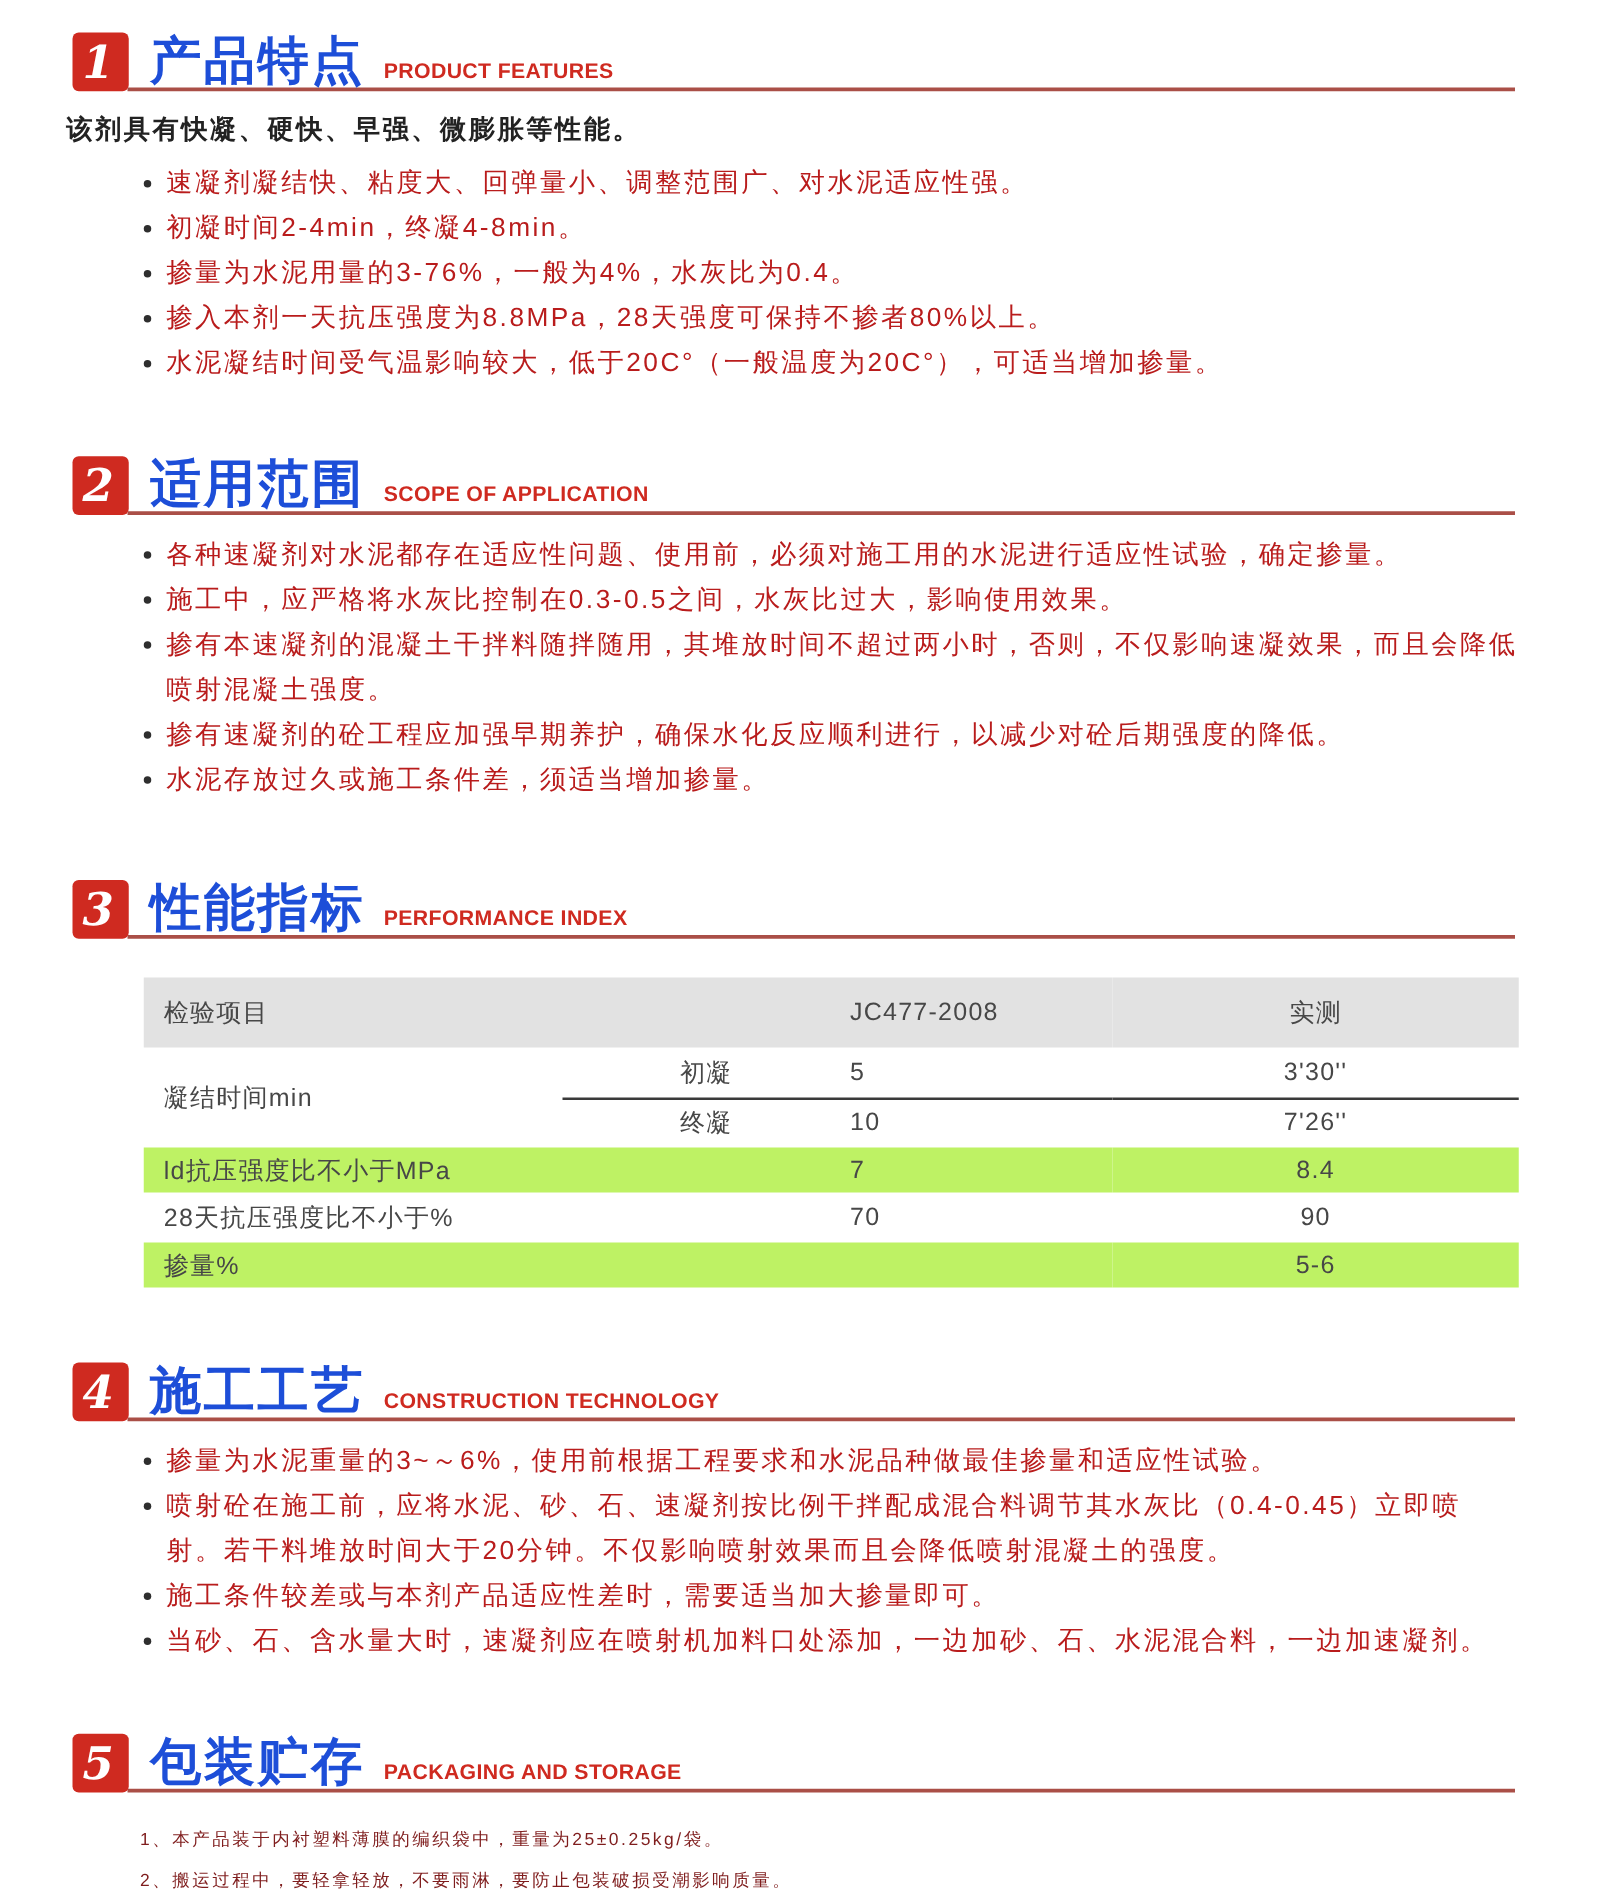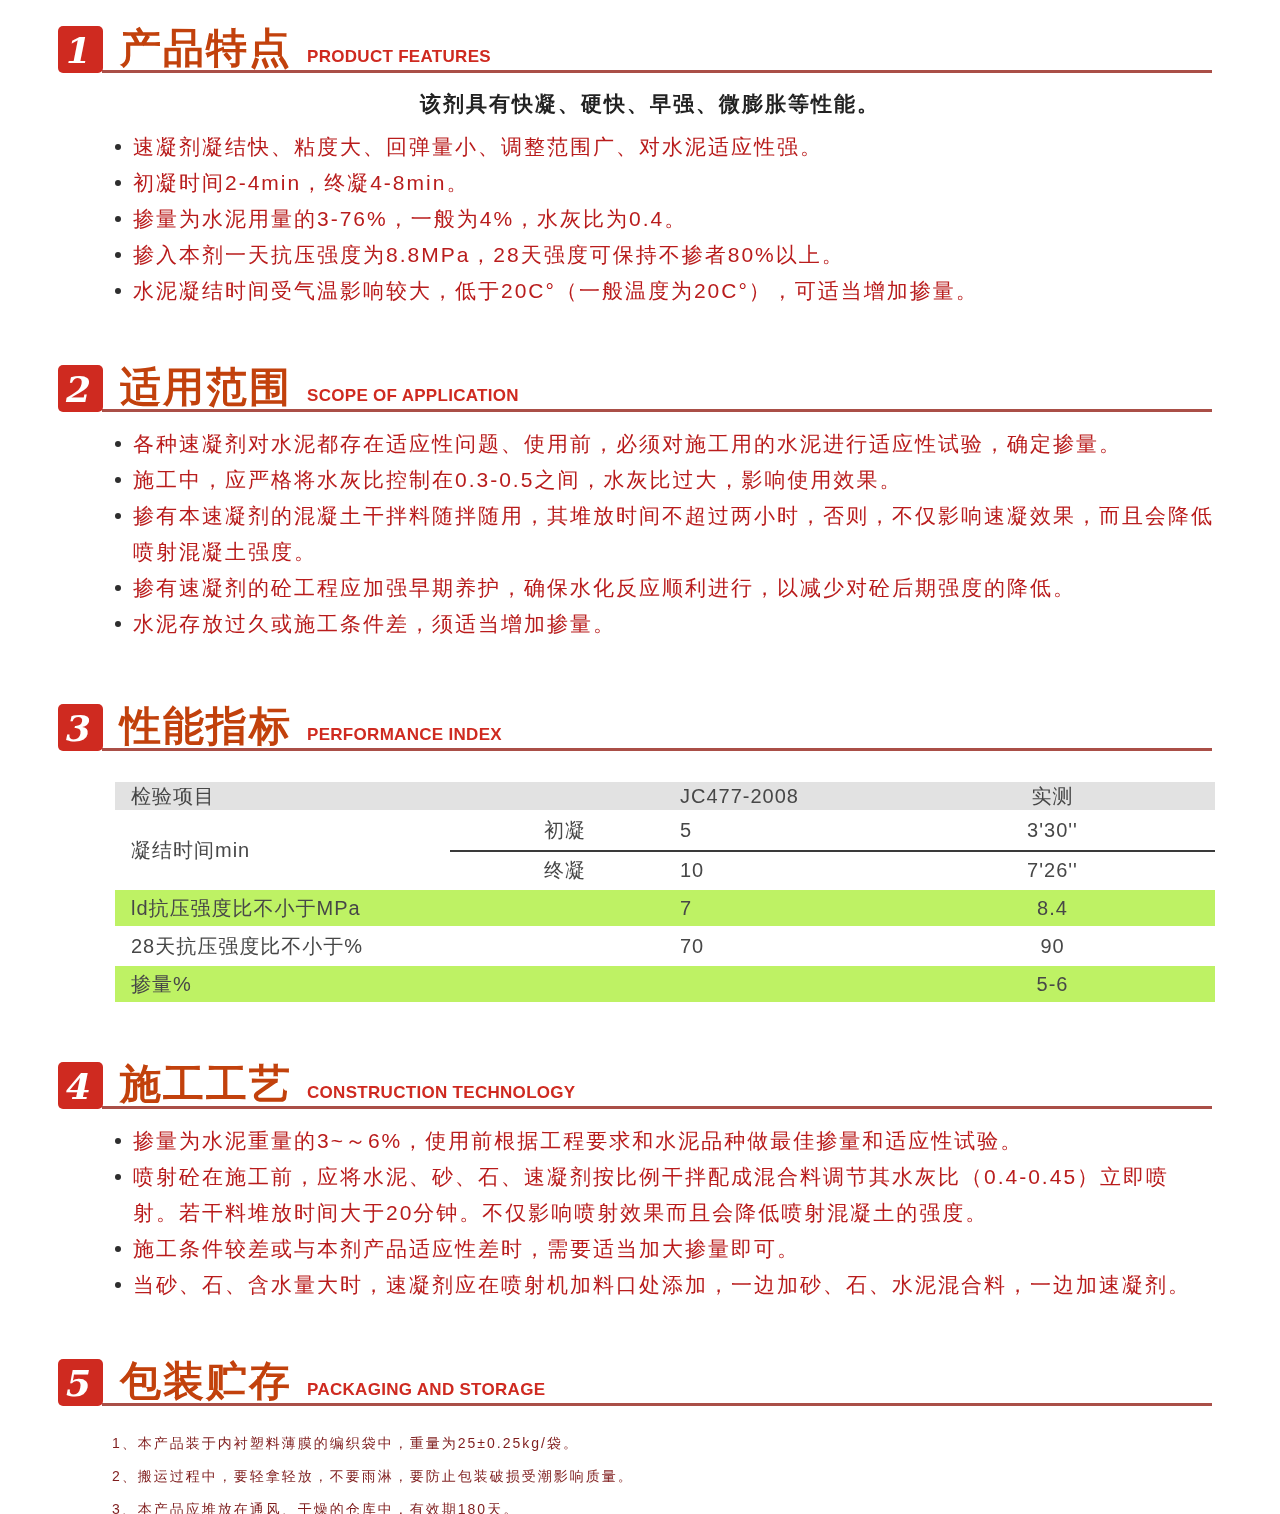--- a/index.html
+++ b/index.html
@@ -17,29 +17,28 @@
   .sec-rule { position:absolute; left:44px; right:0; bottom:1px; height:3px; background:#aa4f47; }
   .sec-badge {
     position:absolute; left:0; top:0; width:45px; height:47px;
     background:#cf2a20; border-radius:5px;
     color:#ffffff; font-family:"DejaVu Serif", serif;
     font-style:italic; font-weight:bold; font-size:36px;
     display:flex; align-items:center; justify-content:center;
     padding-right:4px; box-sizing:border-box;
   }
   .sec-titles { position:absolute; left:62px; bottom:5px; display:flex; align-items:baseline; gap:15px; white-space:nowrap; }
-  .sec-cn { font-size:41px; font-weight:bold; color:#c2410c; letter-spacing:2px; line-height:1; }
+  .sec-cn { font-size:41px; font-weight:bold; color:#1d4ed8; letter-spacing:2px; line-height:1; }
   .sec-en { font-size:17px; font-weight:bold; color:#cf2a20; letter-spacing:0.3px; }
 
   
   .intro {
-    margin:15px 65px 4px 85px;
+    margin:15px 65px 4px 53px;
     font-size:21px; font-weight:bold; color:#222222; letter-spacing:2px;
     line-height:30px;
-    text-align:center;
   }
   .bullets { margin:10px 65px 0 112px; }
   .bullet {
     position:relative; padding-left:21px;
     font-size:21px; letter-spacing:2px; line-height:36px; color:#b91c1c;
   }
   .bullet .dot {
     position:absolute; left:3px; top:15px;
     width:6px; height:6px; border-radius:50%; background:#2e2e2e;
   }
@@ -56,21 +55,21 @@
 
   
   .perf-table {
     margin:28px 65px 0 115px;
     width:1100px;
     border-collapse:separate; border-spacing:0 2px;
     font-size:20px; color:#474747; letter-spacing:1px;
     table-layout:fixed;
   }
   .perf-table td { padding:0 0 0 0; height:36px; vertical-align:middle; }
-  .perf-table tr.t-head td { height:28px; background:#e2e2e2; }
+  .perf-table tr.t-head td { height:56px; background:#e2e2e2; }
   .perf-table td.c-item { text-align:left; padding-left:16px; }
   .perf-table td.c-sub { text-align:center; }
   .perf-table td.c-std { text-align:left; }
   .perf-table td.c-meas { text-align:center; }
   .perf-table tr.shaded td { background:#bef264; }
   .perf-table tr.divided td { border-top:2px solid #3a3a3a; }
 </style>
 </head>
 <body>
 

